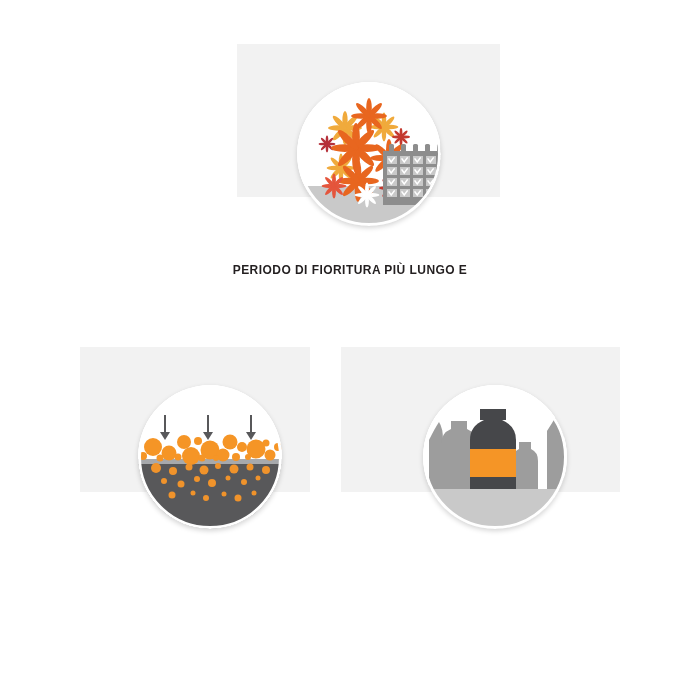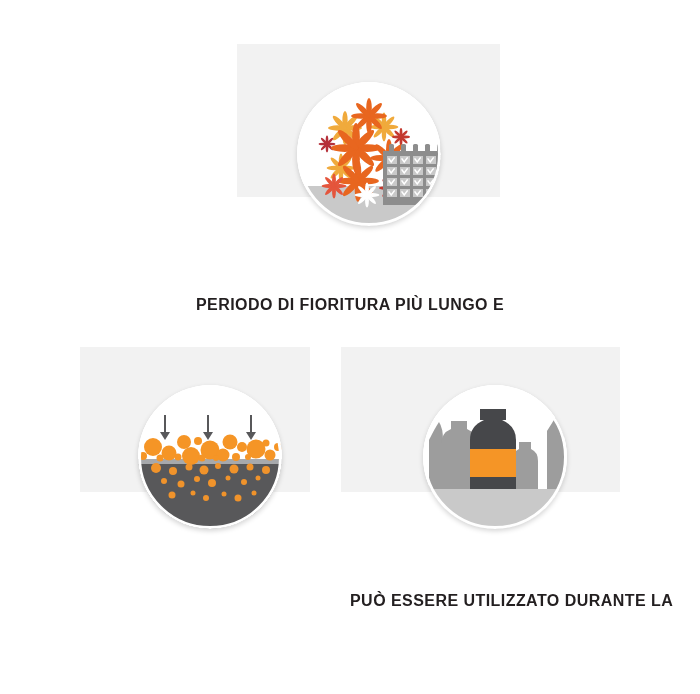--- a/index.html
+++ b/index.html
@@ -29,22 +29,22 @@
     box-sizing:border-box;pointer-events:none;
   }
   #medallion-1{left:297px;top:82px;width:144px;height:144px;}
   #medallion-2{left:138px;top:385px;width:144px;height:144px;}
   #medallion-3{left:423px;top:385px;width:144px;height:144px;}
   .med-svg{position:absolute;left:0;top:0;width:100%;height:100%;display:block;}
 
   
   .caption{
     position:absolute;text-align:center;
-    font-size:16px;font-weight:bold;letter-spacing:.45px;
-    color:#231f20;line-height:25px;text-transform:uppercase;margin-top:34px;
+    font-size:12px;font-weight:bold;letter-spacing:.45px;
+    color:#231f20;line-height:25px;text-transform:uppercase;
   }
   #caption-1{left:190px;top:258px;width:320px;}
   #caption-2{left:95px;top:556px;width:240px;}
   #caption-3{left:350px;top:554px;width:270px;}
   .cap-line{display:block;white-space:nowrap;}
 </style>
 </head>
 <body>
 
 <div class="stage">
@@ -247,16 +247,15 @@
         <g>
           <rect x="57" y="24" width="26" height="11" fill="#46474a"></rect>
           <path d="M61 35 h18 q14 6 14 20 L93 104 L47 104 L47 55 q0 -14 14 -20 Z" fill="#46474a"></path>
           <rect x="47" y="64" width="46" height="28" fill="#f59526"></rect>
         </g>
       </g>
     </svg>
   </div>
 
   <div class="caption" id="caption-3">
-    <span class="cap-line">PUÒ ESSERE UTILIZZATO DURANTE LA</span>
   </div>
 
 </div>
 
 </body></html>

